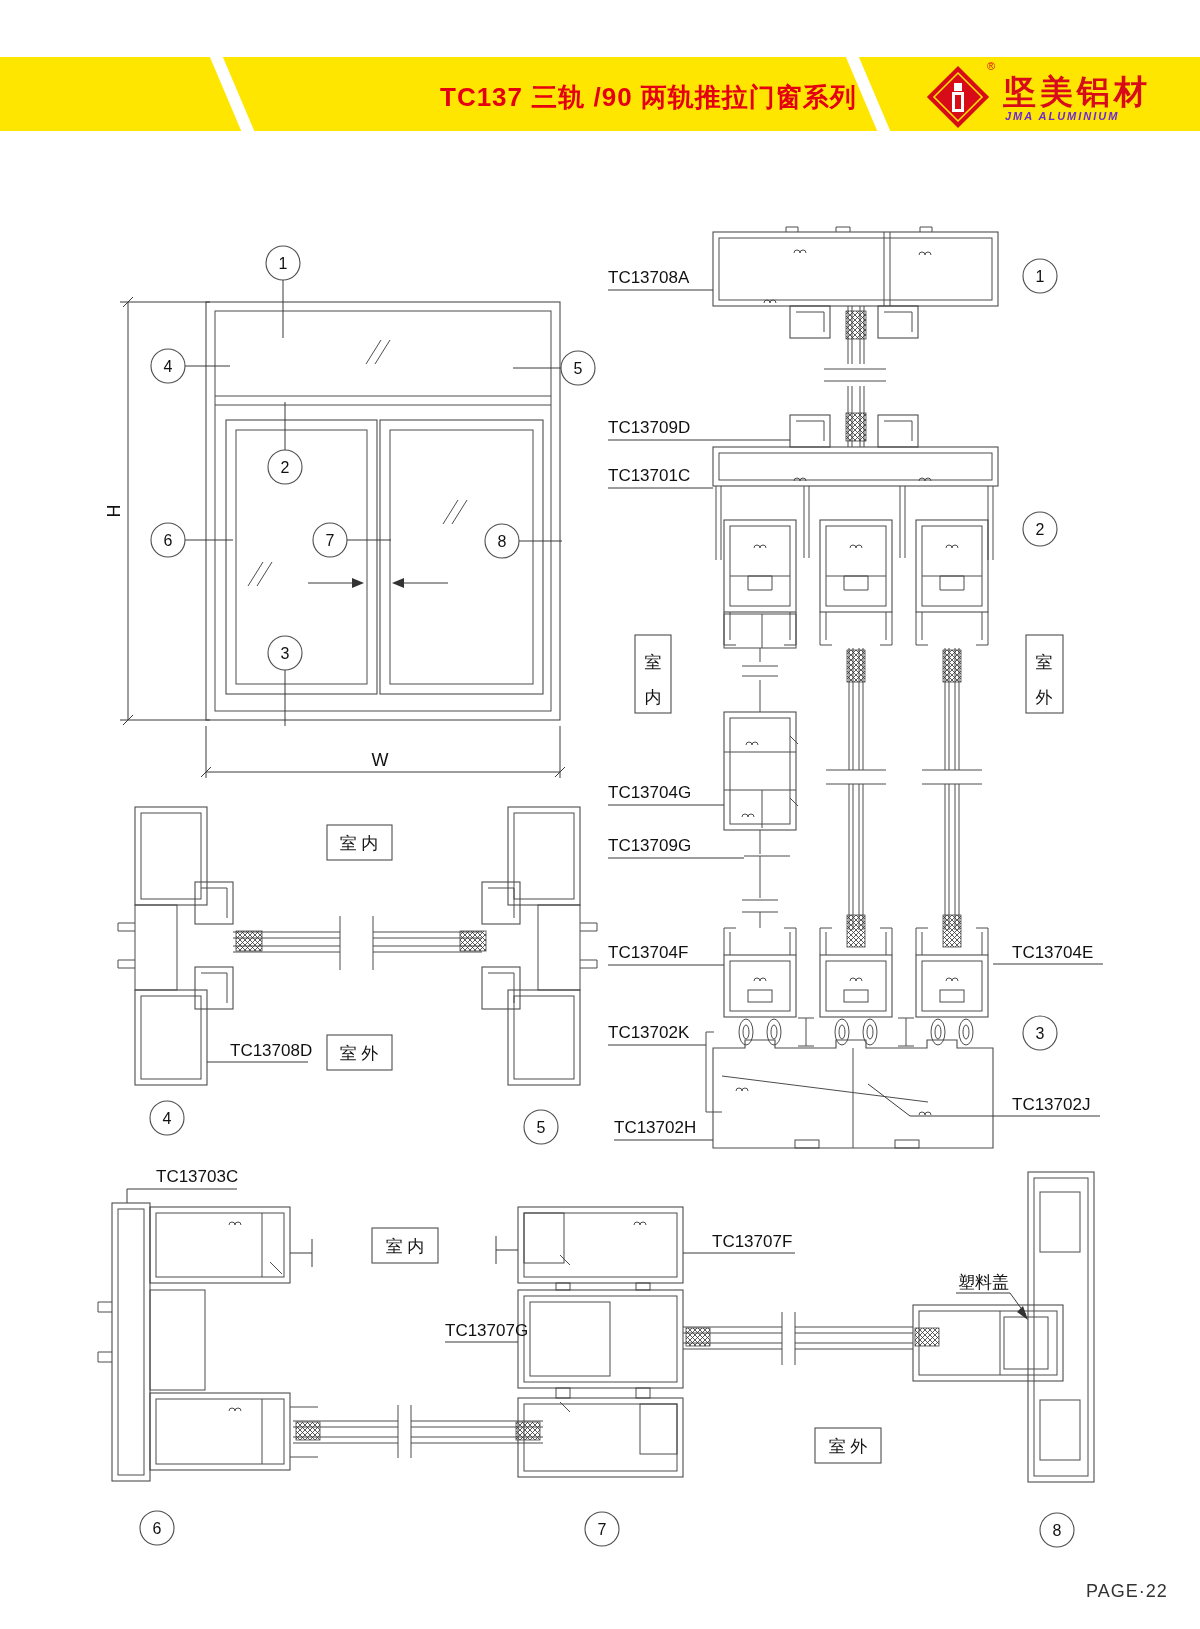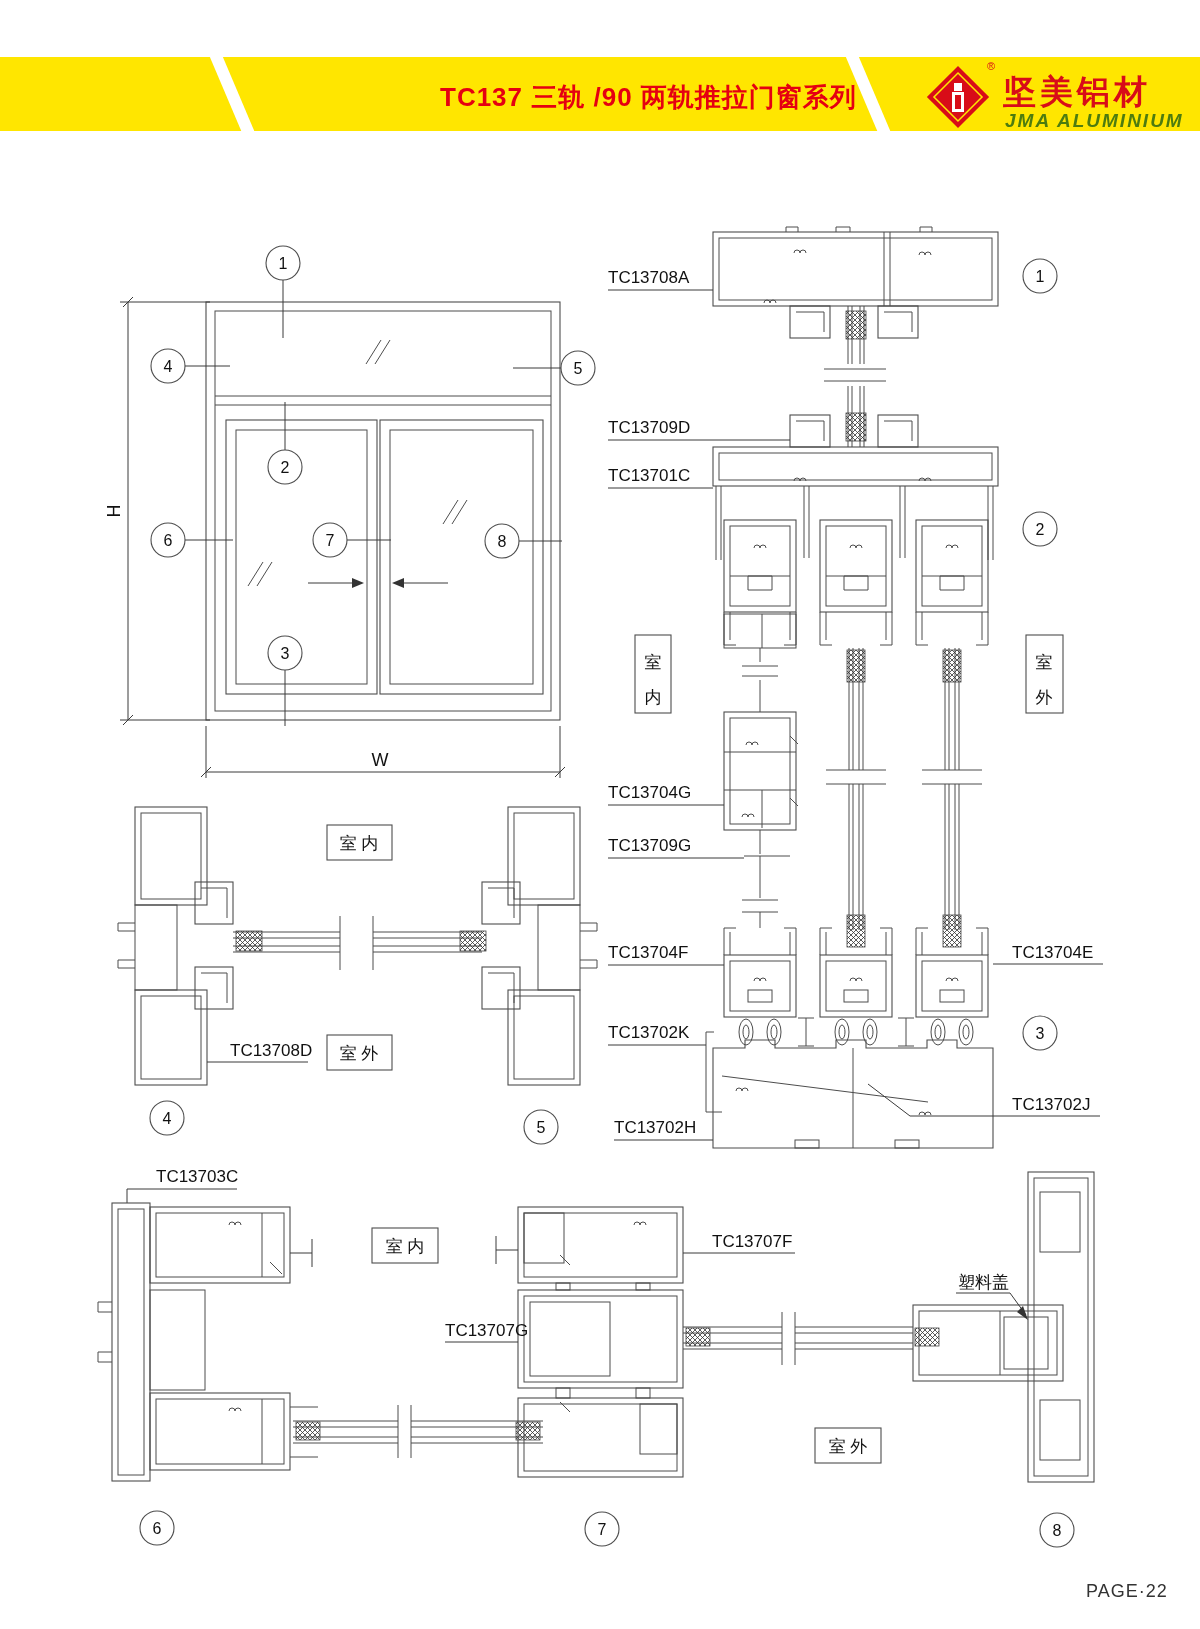--- a/index.html
+++ b/index.html
@@ -7,22 +7,22 @@
         font-family:"Liberation Sans",sans-serif;}
   
   .band{position:absolute;left:0;top:57px;width:1200px;height:74px;background:#FFE600;}
   .slash{position:absolute;top:55px;width:13px;height:80px;background:#ffffff;transform:skewX(23deg);}
   .slash.s1{left:226px;}
   .slash.s2{left:862px;}
   .title{position:absolute;left:440px;top:80px;width:400px;text-align:center;
          font-size:26px;font-weight:bold;color:#E50011;letter-spacing:1px;white-space:nowrap;}
   .logo{position:absolute;left:925px;top:60px;width:270px;height:72px;}
   .logo .cn{position:absolute;left:78px;top:10px;font-size:33px;font-weight:bold;color:#D80C18;letter-spacing:4px;}
-  .logo .en{position:absolute;left:80px;top:50px;font-size:19px;font-weight:bold;font-style:italic;
-            color:#4d7c0f;letter-spacing:2px;white-space:nowrap;}
+  .logo .en{position:absolute;left:80px;top:50px;font-size:11px;font-weight:bold;font-style:italic;
+            color:#6d28d9;letter-spacing:2px;white-space:nowrap;}
   .logo .reg{position:absolute;left:62px;top:0px;font-size:11px;color:#D80C18;}
   
   svg.draw{position:absolute;left:0;top:0;}
   .ln{stroke:#4d4d4d;stroke-width:1.1;fill:none;}
   .lt{stroke:#4d4d4d;stroke-width:1;fill:none;}
   .ld{stroke:#3a3a3a;stroke-width:1;fill:none;}
   .gasket{fill:url(#mesh);stroke:#444;stroke-width:0.8;}
   .lb{font-size:17px;fill:#111;}
   .num{font-size:16px;fill:#111;text-anchor:middle;}
   .boxtext{font-size:17px;fill:#111;text-anchor:middle;}

